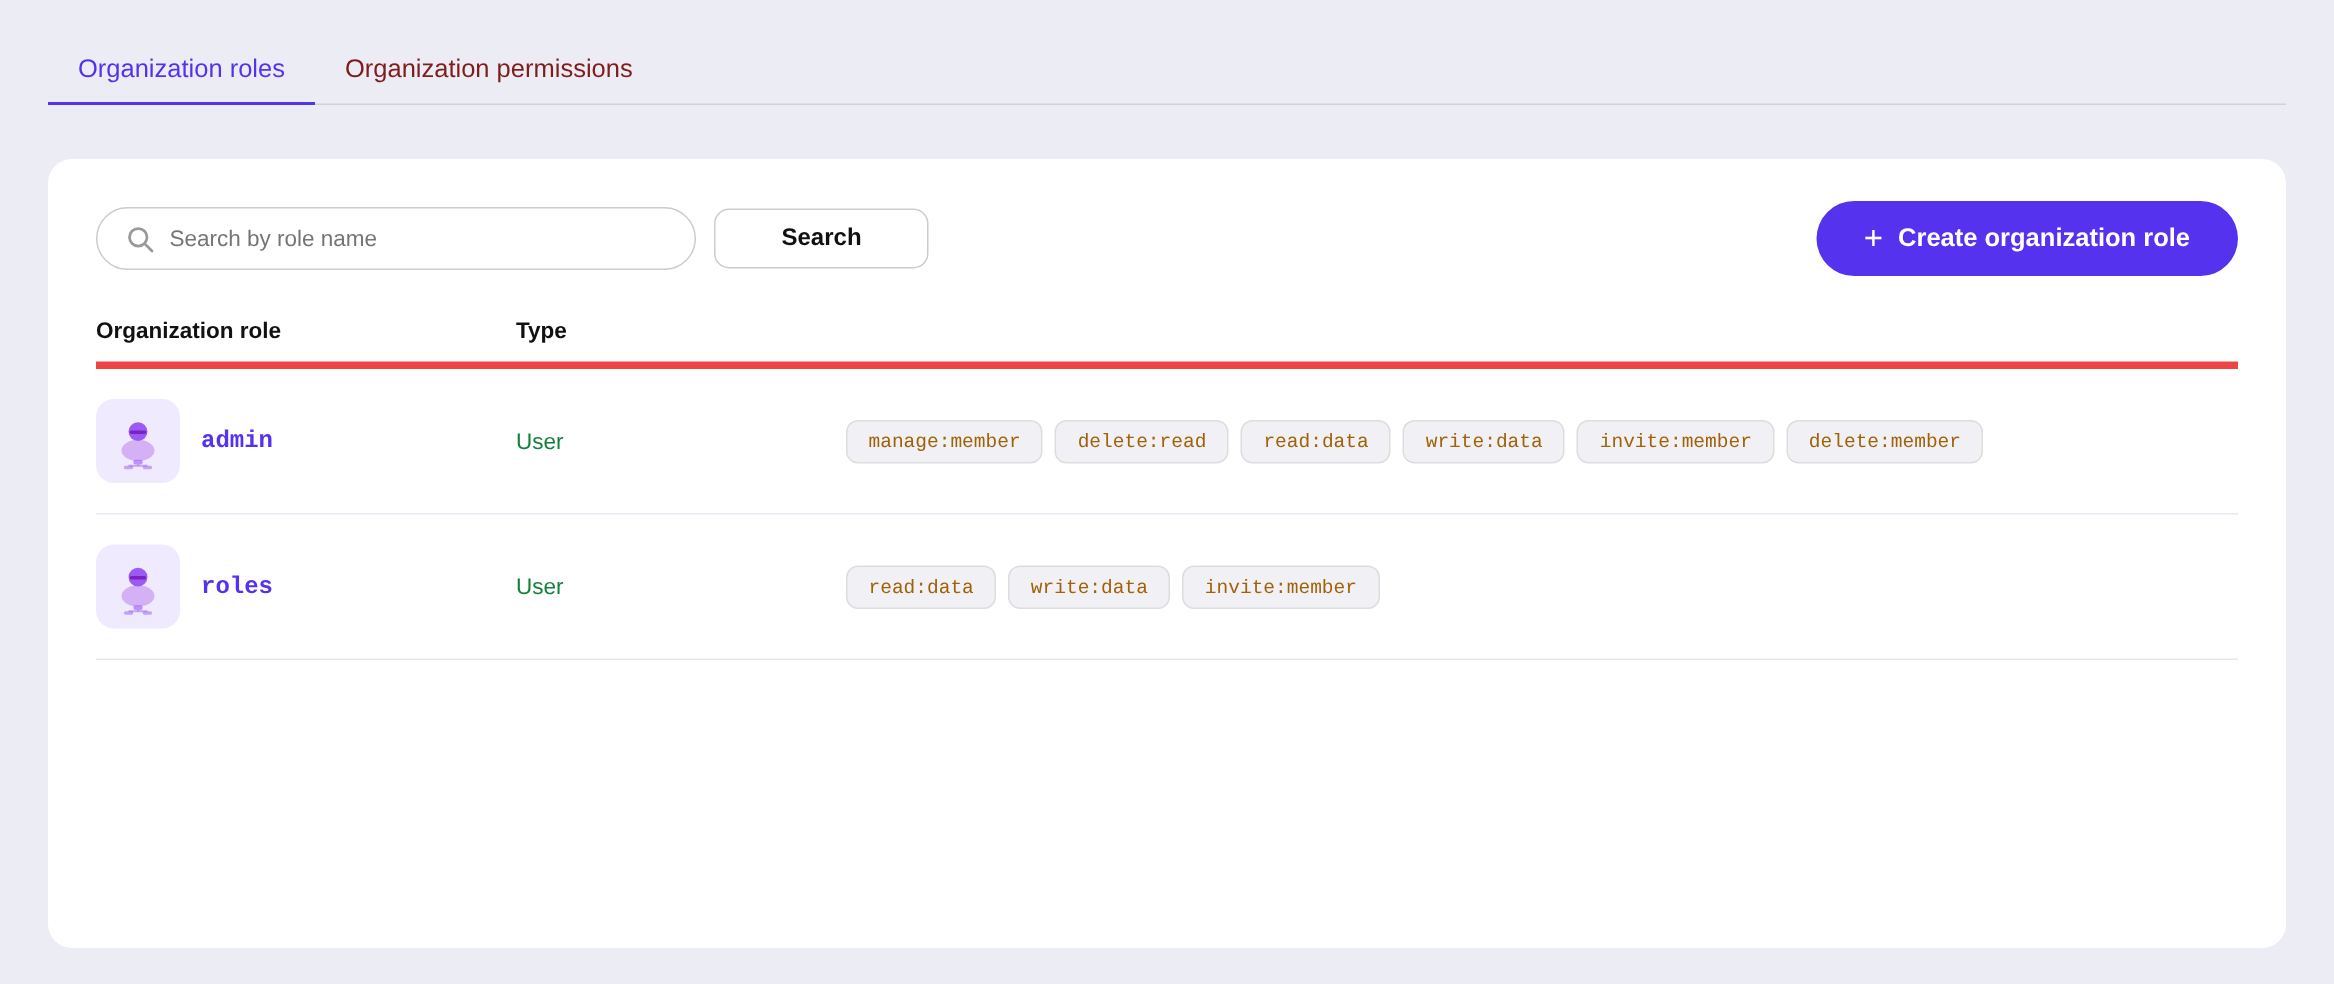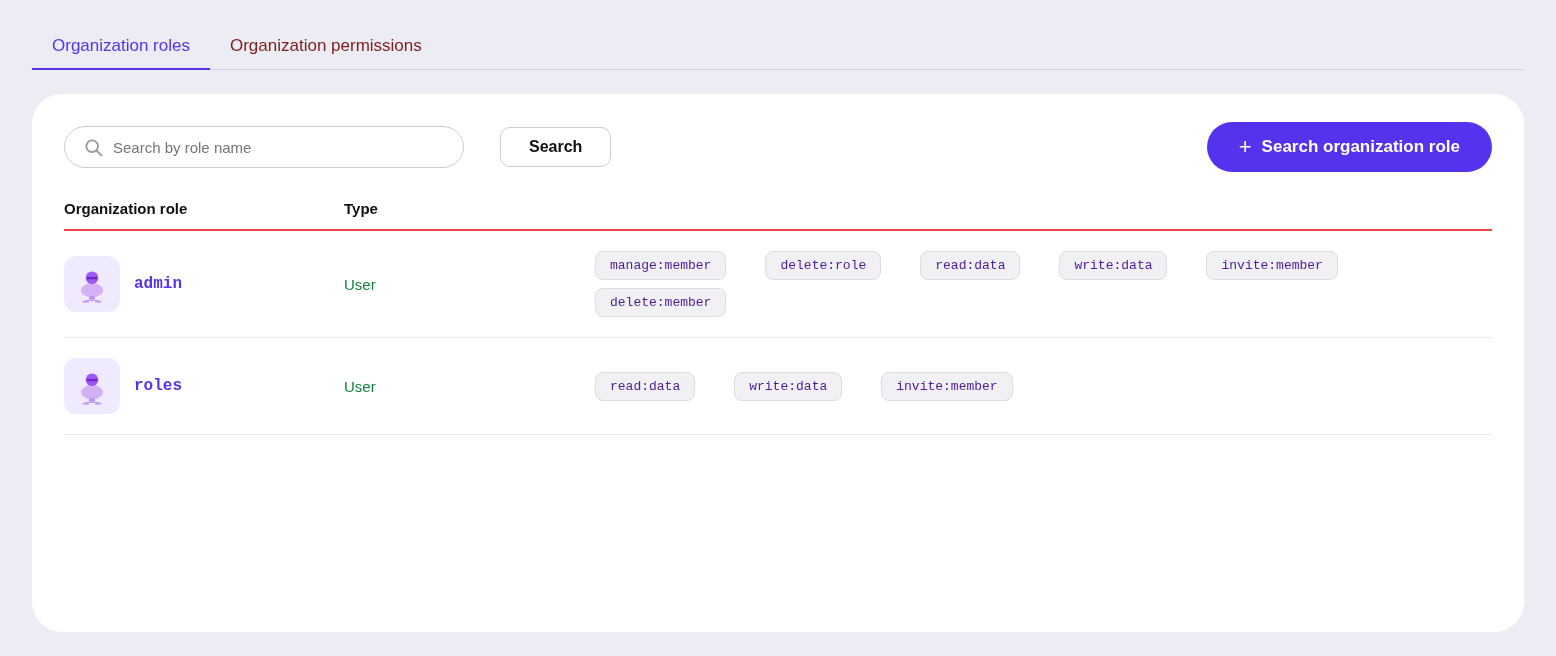--- a/index.html
+++ b/index.html
@@ -19,21 +19,21 @@
       background: #ecedf4;
       padding: 24px 32px;
       display: flex;
       flex-direction: column;
     }
 
     
     .tabs {
       display: flex;
       gap: 0;
-      margin-bottom: 0;
+      margin-bottom: 12px;
       border-bottom: 1px solid #d0d0e0;
       padding-bottom: 0;
     }
 
     .tab {
       padding: 12px 20px;
       font-size: 17px;
       cursor: pointer;
       color: #7f1d1d;
       border-bottom: 2px solid transparent;
@@ -43,21 +43,21 @@
 
     .tab.active {
       color: #5533ee;
       border-bottom: 2.5px solid #5533ee;
       font-weight: 500;
     }
 
     
     .card {
       background: #fff;
-      border-radius: 30px;
+      border-radius: 16px;
       margin-top: 24px;
       padding: 28px 32px;
       flex: 1;
     }
 
     
     .search-row {
       display: flex;
       align-items: center;
       gap: 12px;
@@ -87,26 +87,25 @@
       font-size: 15px;
       color: #999;
       background: transparent;
       width: 100%;
     }
 
     .search-button {
       border: 1.5px solid #ccc;
       border-radius: 10px;
       background: #fff;
-      padding: 10px 28px;
+      padding: 10px 44px;
       font-size: 16px;
       font-weight: 600;
       cursor: pointer;
       color: #111;
-      margin-left: 24px;
     }
 
     .spacer { flex: 1; }
 
     .create-button {
       display: flex;
       align-items: center;
       gap: 10px;
       background: #5533ee;
       color: #fff;
@@ -122,21 +121,21 @@
     .plus-icon {
       font-size: 22px;
       font-weight: 400;
       line-height: 1;
     }
 
     .table-header {
       display: grid;
       grid-template-columns: 280px 220px 1fr;
       padding: 0 0 12px 0;
-      border-bottom: 2px solid #ef4444;
+      border-bottom: 5px solid #ef4444;
     }
 
     .col-header {
       font-size: 15px;
       font-weight: 700;
       color: #111;
     }
 
     .table-row {
       display: grid;
@@ -182,24 +181,23 @@
       flex-wrap: wrap;
       gap: 8px;
     }
 
     .permission-badge {
       background: #f0f0f5;
       border: 1px solid #ddd;
       border-radius: 8px;
       padding: 6px 14px;
       font-size: 13px;
-      color: #4c1d95;
+      color: #a16207;
       font-family: 'Courier New', monospace;
       white-space: nowrap;
-      margin-left: 31px;
     }
 
     
     .avatar-svg {
       width: 44px;
       height: 44px;
     }
   </style>
 </head>
 <body>
@@ -218,21 +216,21 @@
         <svg class="search-icon-svg" viewBox="0 0 24 24" fill="none" stroke="#999" stroke-width="2.2" stroke-linecap="round" stroke-linejoin="round">
           <circle cx="11" cy="11" r="7"></circle>
           <line x1="16.5" y1="16.5" x2="22" y2="22"></line>
         </svg>
         <input class="search-input" type="text" placeholder="Search by role name" style="">
       </div>
       <button class="search-button">Search</button>
       <div class="spacer"></div>
       <button class="create-button">
         <span class="plus-icon">+</span>
-        <span>Search organization role</span>
+        <span>Create organization role</span>
       </button>
     </div>
 
     <div class="table-header">
       <div class="col-header">Organization role</div>
       <div class="col-header">Type</div>
     </div>
 
     <div id="table-body">
         <div class="table-row">
@@ -251,21 +249,21 @@
         <rect x="32" y="49" width="8" height="3" rx="1.5" fill="#9b59f5" opacity="0.5"></rect>
         <line x1="28" y1="48" x2="28" y2="49" stroke="#9b59f5" stroke-width="1.5" opacity="0.5"></line>
         <line x1="20" y1="49" x2="36" y2="49" stroke="#9b59f5" stroke-width="1.5" opacity="0.5"></line>
       </svg>
             </div>
             <span class="role-name">admin</span>
           </div>
           <div class="role-type">User</div>
           <div class="permissions-cell">
             <span class="permission-badge">manage:member</span>
-            <span class="permission-badge">delete:role</span>
+            <span class="permission-badge">delete:read</span>
             <span class="permission-badge">read:data</span>
             <span class="permission-badge">write:data</span>
             <span class="permission-badge">invite:member</span>
             <span class="permission-badge">delete:member</span>
           </div>
         </div>
         <div class="table-row">
           <div class="role-cell">
             <div class="role-avatar">
       <svg class="avatar-svg" viewBox="0 0 56 56" fill="none" xmlns="http://www.w3.org/2000/svg">

